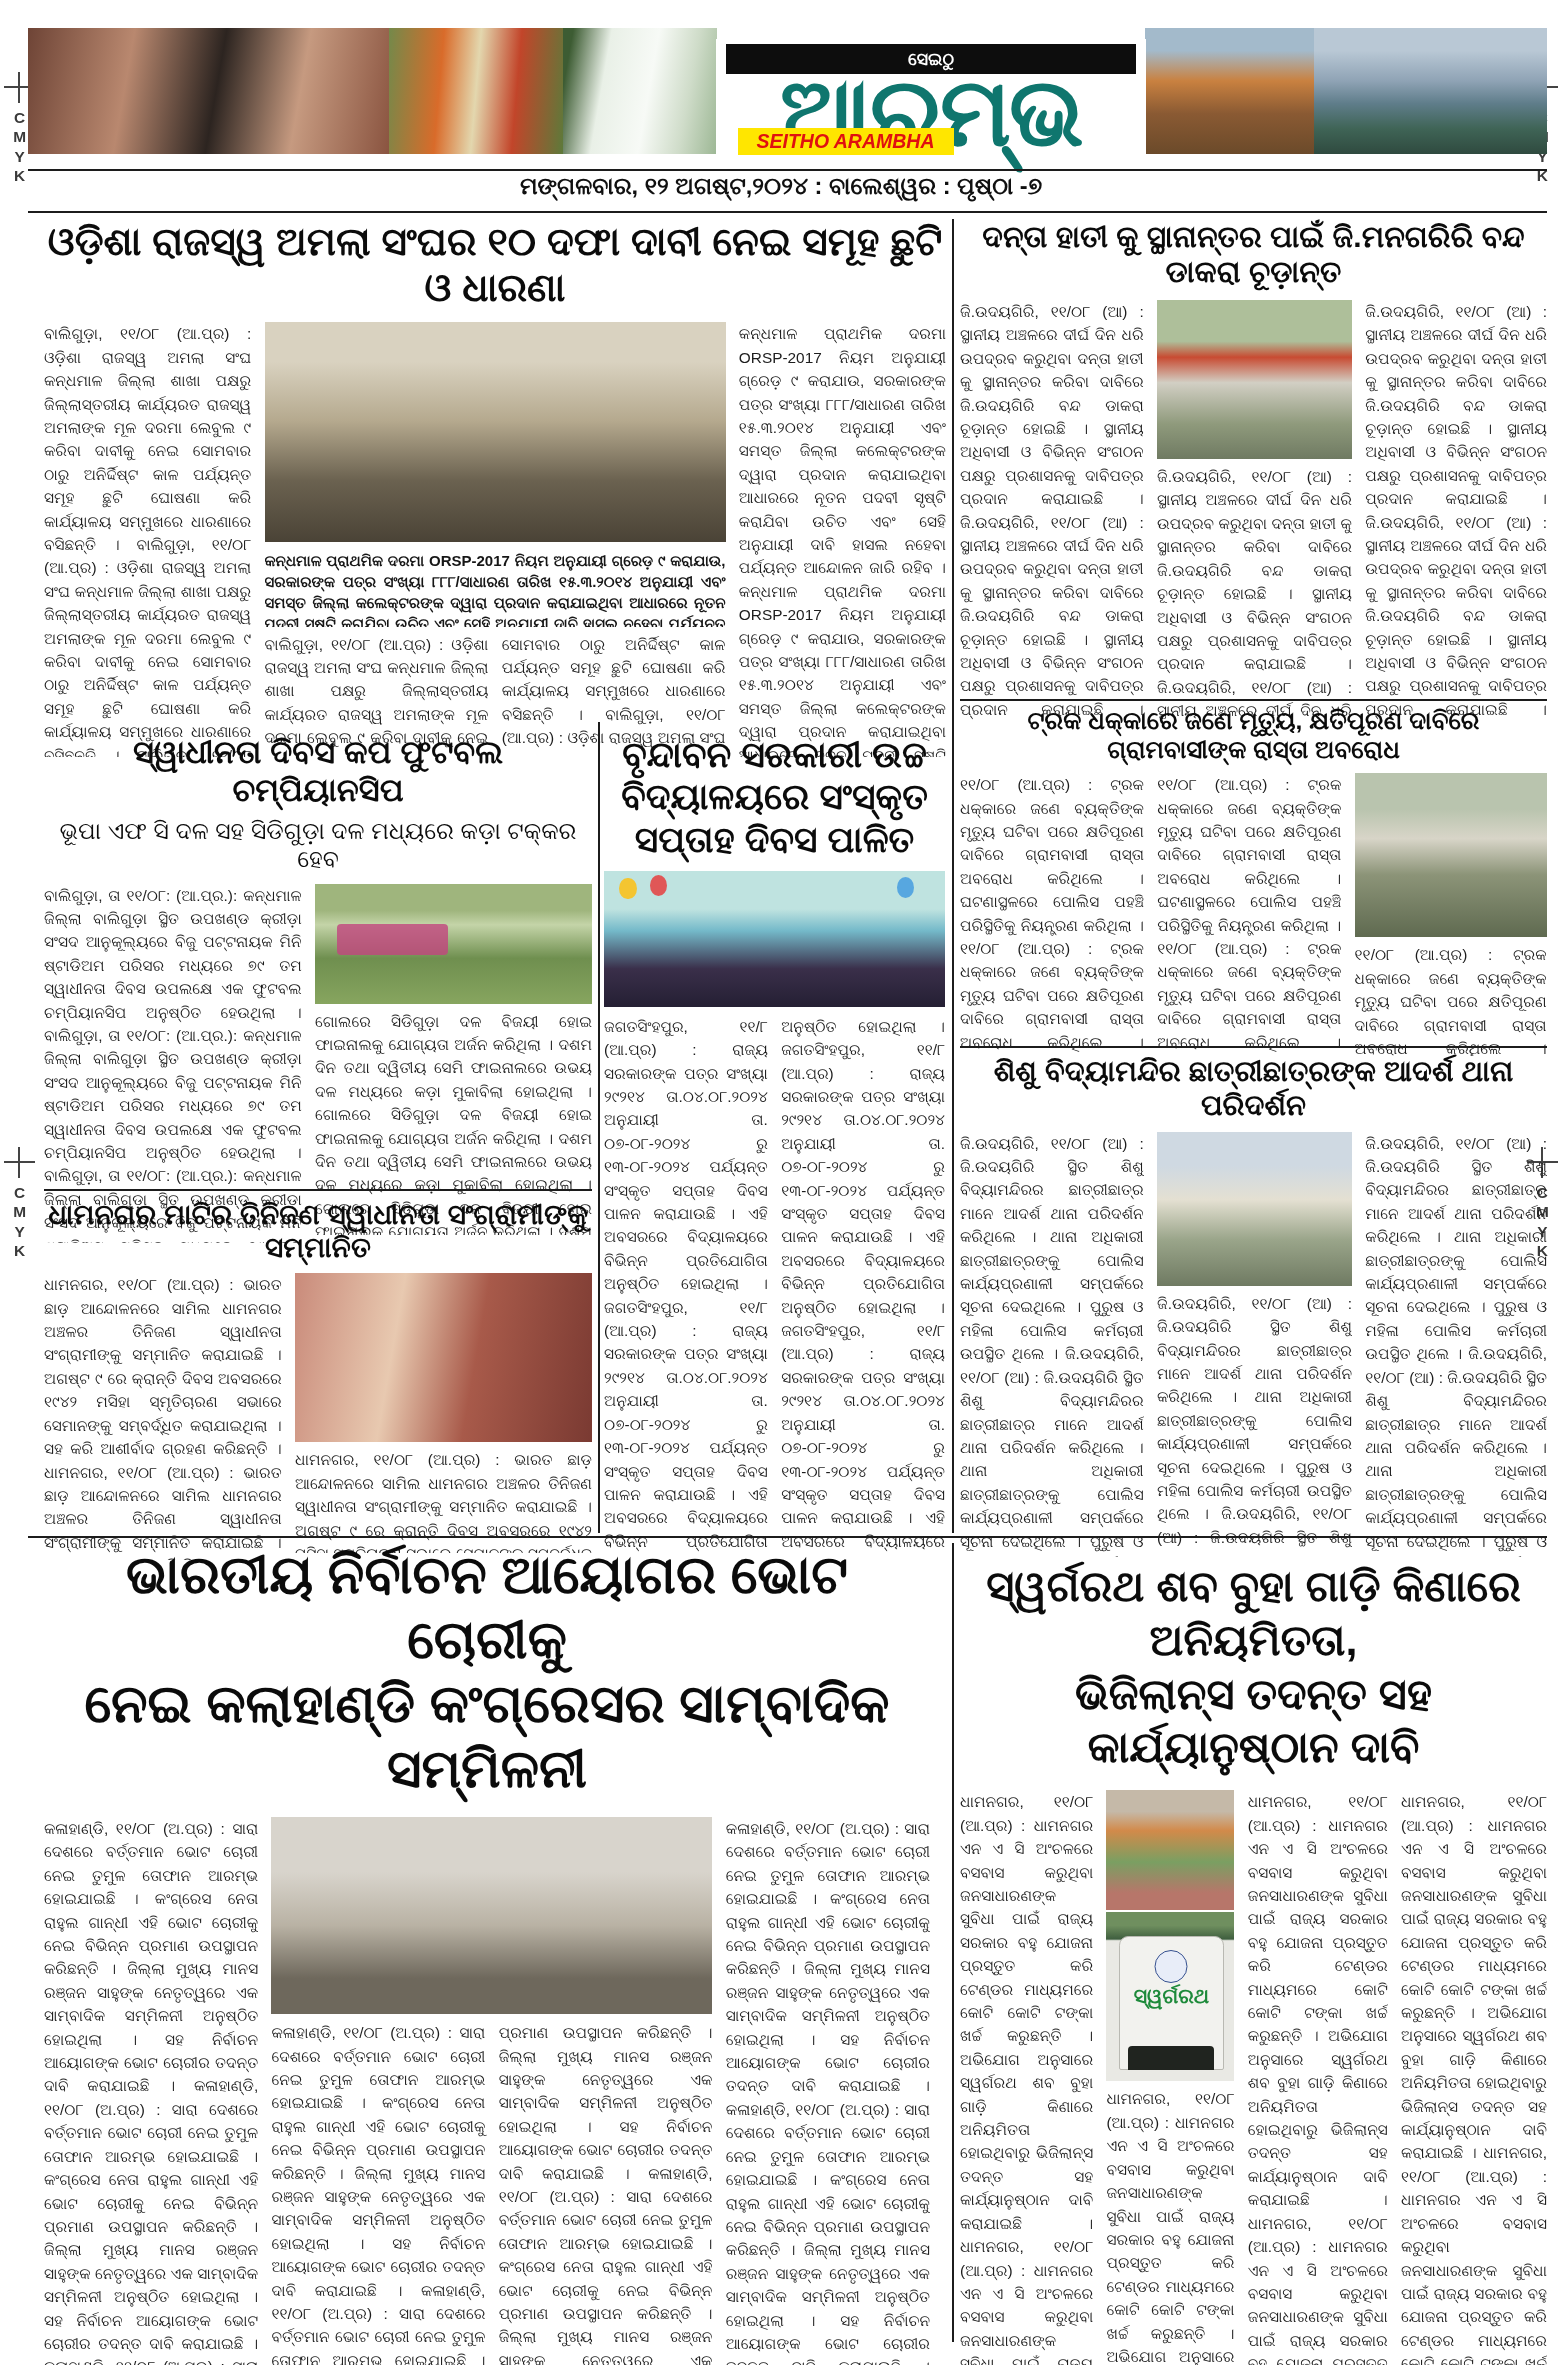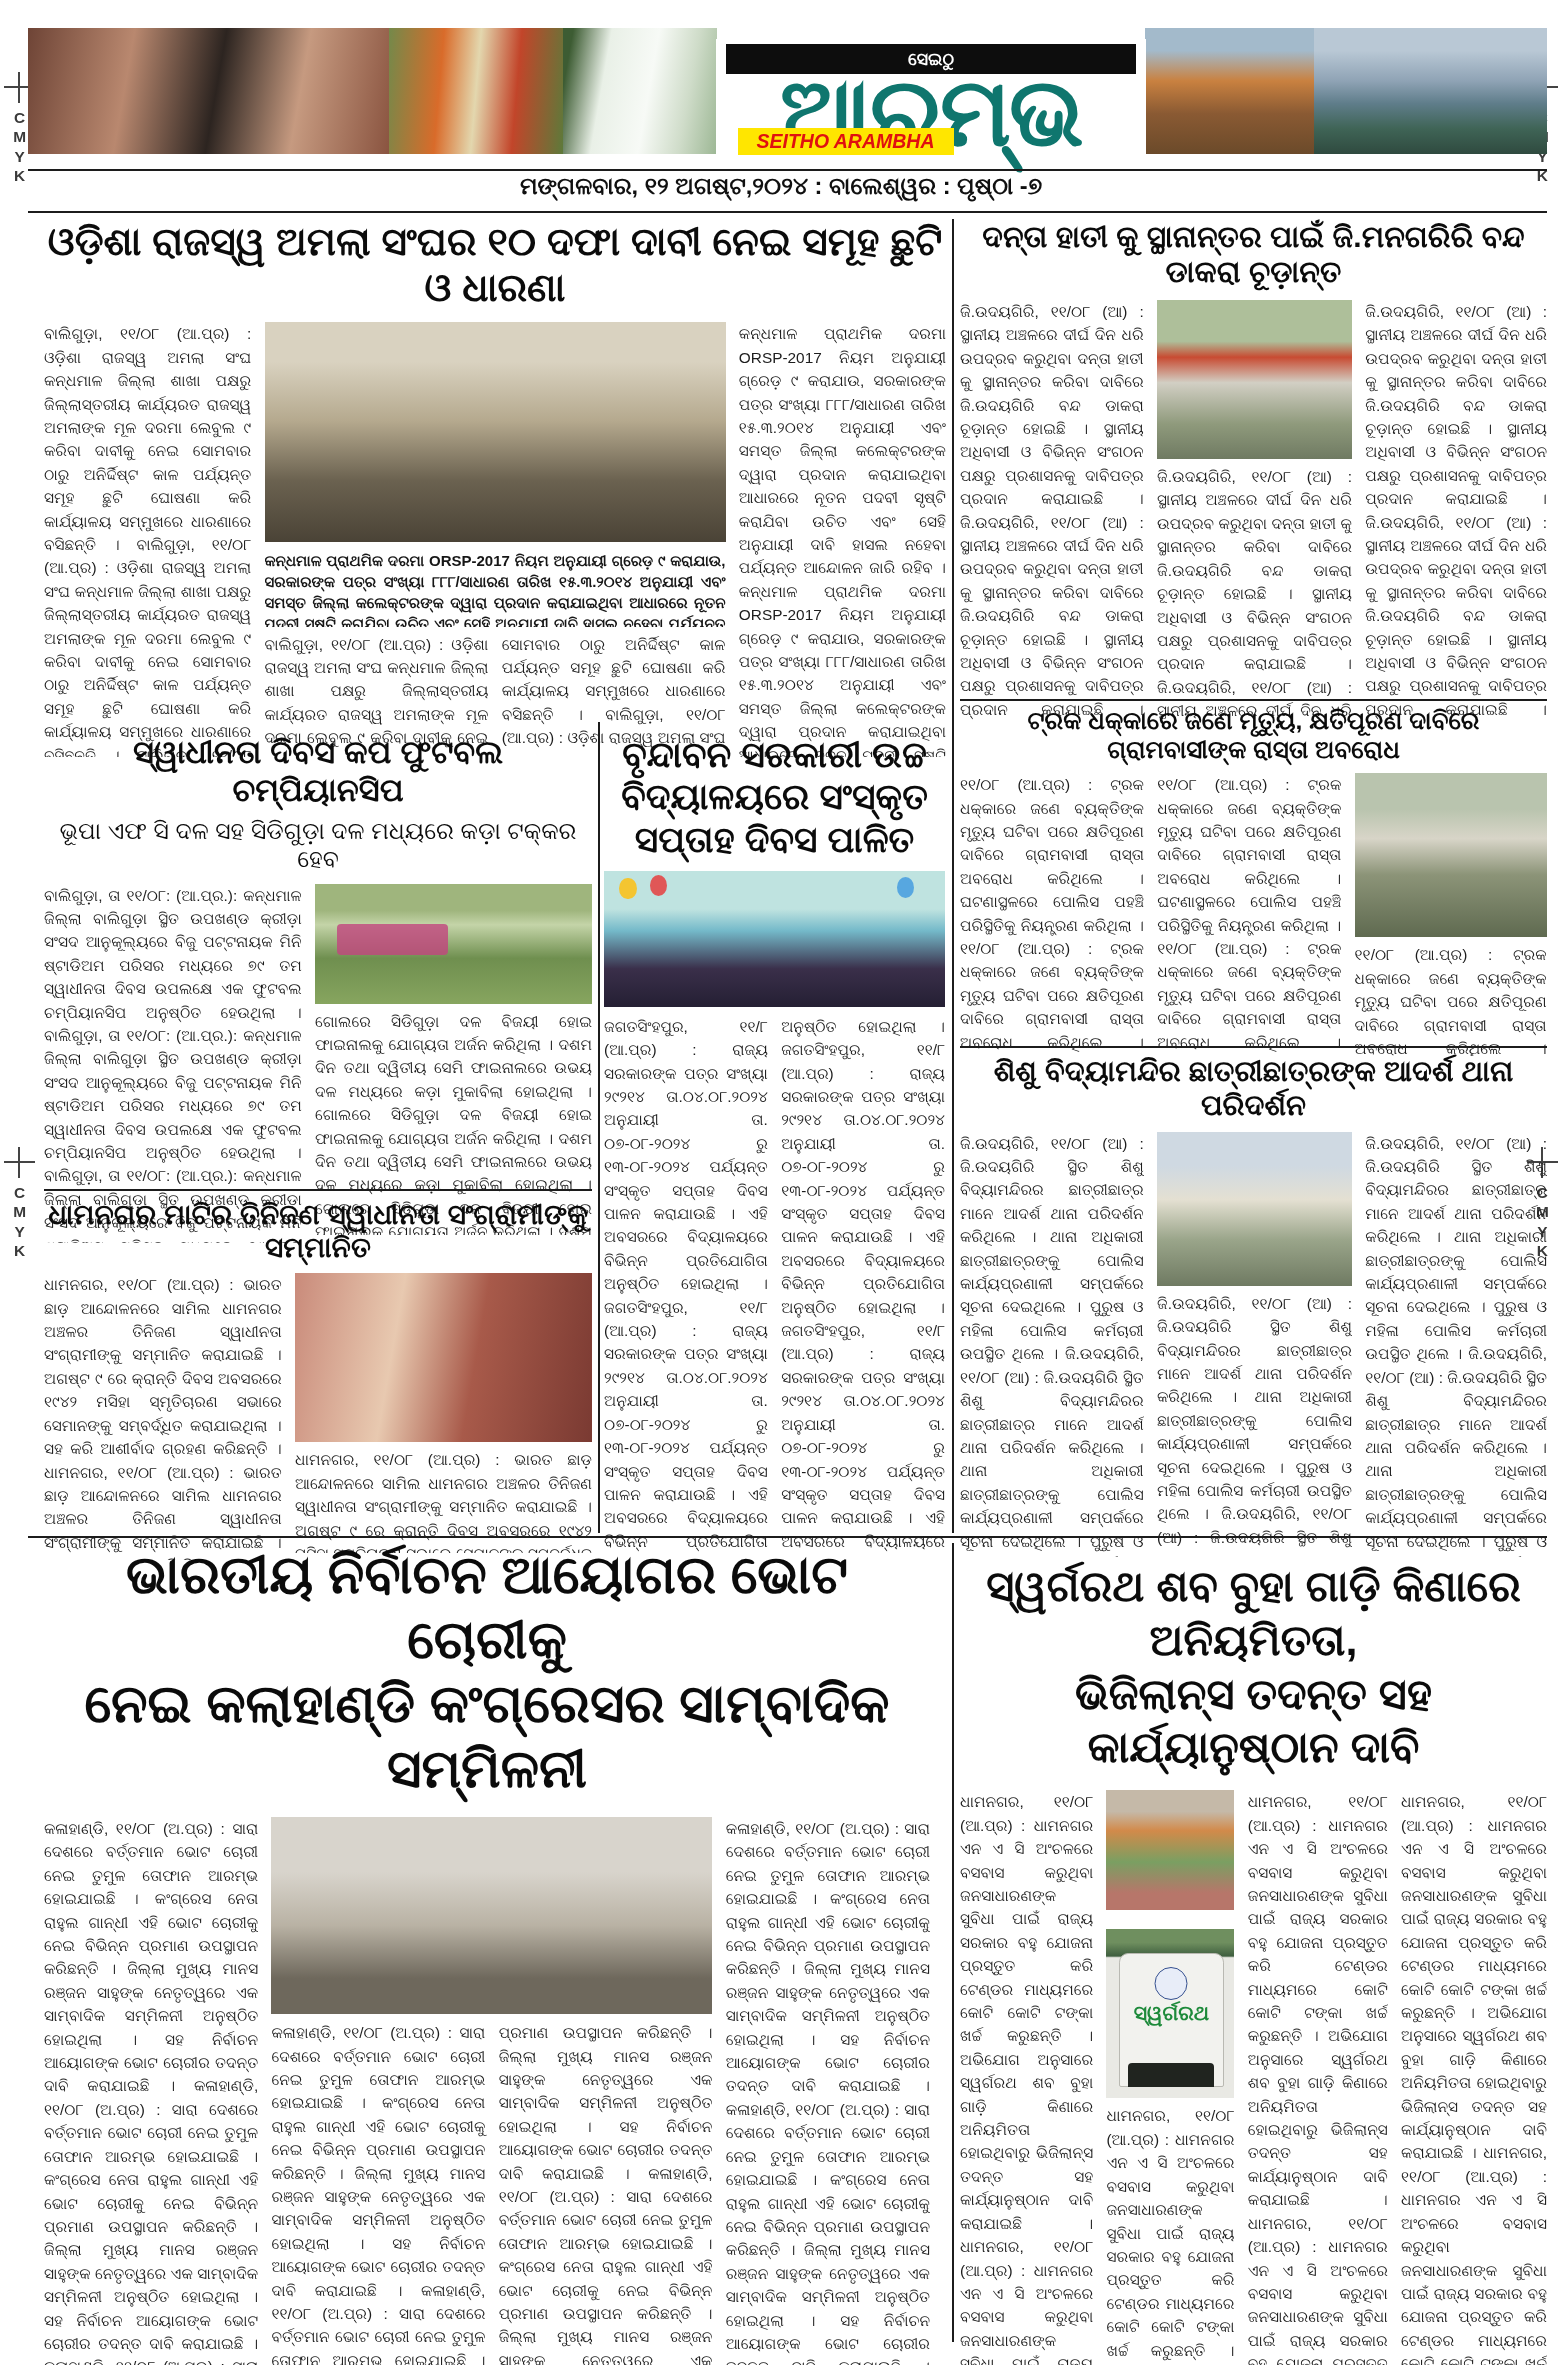--- a/index.html
+++ b/index.html
@@ -244,21 +244,21 @@
 
   <div class="art" style="left:960px;top:1560px;width:587px;height:784px;">
     <div class="headline" style="font-size:43px;line-height:1.25;">
       <div>ସ୍ୱର୍ଗରଥ ଶବ ବୁହା ଗାଡ଼ି କିଣାରେ ଅନିୟମିତତା,</div>
       <div>ଭିଜିଲାନ୍ସ ତଦନ୍ତ ସହ କାର୍ଯ୍ୟାନୁଷ୍ଠାନ ଦାବି</div>
     </div>
     <div class="flexrow" style="margin-top:15.4px;height:635px;">
       <div class="body-txt" style="width:136px;height:635px;">ଧାମନଗର, ୧୧/୦୮ (ଆ.ପ୍ର) : ଧାମନଗର ଏନ ଏ ସି ଅଂଚଳରେ ବସବାସ କରୁଥିବା ଜନସାଧାରଣଙ୍କ ସୁବିଧା ପାଇଁ ରାଜ୍ୟ ସରକାର ବହୁ ଯୋଜନା ପ୍ରସ୍ତୁତ କରି ଟେଣ୍ଡର ମାଧ୍ୟମରେ କୋଟି କୋଟି ଟଙ୍କା ଖର୍ଚ୍ଚ କରୁଛନ୍ତି । ଅଭିଯୋଗ ଅନୁସାରେ ସ୍ୱର୍ଗରଥ ଶବ ବୁହା ଗାଡ଼ି କିଣାରେ ଅନିୟମିତତା ହୋଇଥିବାରୁ ଭିଜିଲାନ୍ସ ତଦନ୍ତ ସହ କାର୍ଯ୍ୟାନୁଷ୍ଠାନ ଦାବି କରାଯାଇଛି । ଧାମନଗର, ୧୧/୦୮ (ଆ.ପ୍ର) : ଧାମନଗର ଏନ ଏ ସି ଅଂଚଳରେ ବସବାସ କରୁଥିବା ଜନସାଧାରଣଙ୍କ ସୁବିଧା ପାଇଁ ରାଜ୍ୟ ସରକାର ବହୁ ଯୋଜନା ପ୍ରସ୍ତୁତ କରି ଟେଣ୍ଡର ମାଧ୍ୟମରେ କୋଟି କୋଟି ଟଙ୍କା ଖର୍ଚ୍ଚ କରୁଛନ୍ତି । ଅଭିଯୋଗ ଅନୁସାରେ ସ୍ୱର୍ଗରଥ ଶବ ବୁହା ଗାଡ଼ି କିଣାରେ ଅନିୟମିତତା ହୋଇଥିବାରୁ ଭିଜିଲାନ୍ସ ତଦନ୍ତ ସହ କାର୍ଯ୍ୟାନୁଷ୍ଠାନ ଦାବି କରାଯାଇଛି । ଧାମନଗର, ୧୧/୦୮ (ଆ.ପ୍ର) : ଧାମନଗର ଏନ ଏ ସି ଅଂଚଳରେ ବସବାସ କରୁଥିବା ଜନସାଧାରଣଙ୍କ ସୁବିଧା ପାଇଁ ରାଜ୍ୟ ସରକାର ବହୁ ଯୋଜନା ପ୍ରସ୍ତୁତ କରି ଟେଣ୍ଡର ମାଧ୍ୟମରେ କୋଟି କୋଟି ଟଙ୍କା ଖର୍ଚ୍ଚ କରୁଛନ୍ତି । ଅଭିଯୋଗ ଅନୁସାରେ ସ୍ୱର୍ଗରଥ ଶବ ବୁହା ଗାଡ଼ି କିଣାରେ ଅନିୟମିତତା ହୋଇଥିବାରୁ ଭିଜିଲାନ୍ସ ତଦନ୍ତ ସହ କାର୍ଯ୍ୟାନୁଷ୍ଠାନ ଦାବି କରାଯାଇଛି । ଧାମନଗର, ୧୧/୦୮ (ଆ.ପ୍ର) : ଧାମନଗର ଏନ ଏ ସି ଅଂଚଳରେ ବସବାସ କରୁଥିବା ଜନସାଧାରଣଙ୍କ ସୁବିଧା ପାଇଁ ରାଜ୍ୟ ସରକାର ବହୁ ଯୋଜନା ପ୍ରସ୍ତୁତ କରି ଟେଣ୍ଡର ମାଧ୍ୟମରେ କୋଟି କୋଟି ଟଙ୍କା ଖର୍ଚ୍ଚ କରୁଛନ୍ତି । ଅଭିଯୋଗ ଅନୁସାରେ ସ୍ୱର୍ଗରଥ ଶବ ବୁହା ଗାଡ଼ି କିଣାରେ ଅନିୟମିତତା ହୋଇଥିବାରୁ ଭିଜିଲାନ୍ସ ତଦନ୍ତ ସହ କାର୍ଯ୍ୟାନୁଷ୍ଠାନ ଦାବି କରାଯାଇଛି ।</div>
       <div style="width:128px;">
         <div class="photo ph-park" style="width:128px;height:120px;"></div>
-        <div class="photo ph-van" style="width:128px;height:169px;margin-top:19px;">
+        <div class="photo ph-van" style="width:128px;height:169px;margin-top:2px;">
           <div class="van-body">
             <div class="van-shield"></div>
             <div class="van-label">ସ୍ୱର୍ଗରଥ</div>
             <div class="van-wind"></div>
           </div>
         </div>
         <div class="body-txt" style="margin-top:6.1px;height:328px;">ଧାମନଗର, ୧୧/୦୮ (ଆ.ପ୍ର) : ଧାମନଗର ଏନ ଏ ସି ଅଂଚଳରେ ବସବାସ କରୁଥିବା ଜନସାଧାରଣଙ୍କ ସୁବିଧା ପାଇଁ ରାଜ୍ୟ ସରକାର ବହୁ ଯୋଜନା ପ୍ରସ୍ତୁତ କରି ଟେଣ୍ଡର ମାଧ୍ୟମରେ କୋଟି କୋଟି ଟଙ୍କା ଖର୍ଚ୍ଚ କରୁଛନ୍ତି । ଅଭିଯୋଗ ଅନୁସାରେ ସ୍ୱର୍ଗରଥ ଶବ ବୁହା ଗାଡ଼ି କିଣାରେ ଅନିୟମିତତା ହୋଇଥିବାରୁ ଭିଜିଲାନ୍ସ ତଦନ୍ତ ସହ କାର୍ଯ୍ୟାନୁଷ୍ଠାନ ଦାବି କରାଯାଇଛି । ଧାମନଗର, ୧୧/୦୮ (ଆ.ପ୍ର) : ଧାମନଗର ଏନ ଏ ସି ଅଂଚଳରେ ବସବାସ କରୁଥିବା ଜନସାଧାରଣଙ୍କ ସୁବିଧା ପାଇଁ ରାଜ୍ୟ ସରକାର ବହୁ ଯୋଜନା ପ୍ରସ୍ତୁତ କରି ଟେଣ୍ଡର ମାଧ୍ୟମରେ କୋଟି କୋଟି ଟଙ୍କା ଖର୍ଚ୍ଚ କରୁଛନ୍ତି । ଅଭିଯୋଗ ଅନୁସାରେ ସ୍ୱର୍ଗରଥ ଶବ ବୁହା ଗାଡ଼ି କିଣାରେ ଅନିୟମିତତା ହୋଇଥିବାରୁ ଭିଜିଲାନ୍ସ ତଦନ୍ତ ସହ କାର୍ଯ୍ୟାନୁଷ୍ଠାନ ଦାବି କରାଯାଇଛି ।</div>
       </div>
       <div class="body-txt" style="width:143px;height:635px;">ଧାମନଗର, ୧୧/୦୮ (ଆ.ପ୍ର) : ଧାମନଗର ଏନ ଏ ସି ଅଂଚଳରେ ବସବାସ କରୁଥିବା ଜନସାଧାରଣଙ୍କ ସୁବିଧା ପାଇଁ ରାଜ୍ୟ ସରକାର ବହୁ ଯୋଜନା ପ୍ରସ୍ତୁତ କରି ଟେଣ୍ଡର ମାଧ୍ୟମରେ କୋଟି କୋଟି ଟଙ୍କା ଖର୍ଚ୍ଚ କରୁଛନ୍ତି । ଅଭିଯୋଗ ଅନୁସାରେ ସ୍ୱର୍ଗରଥ ଶବ ବୁହା ଗାଡ଼ି କିଣାରେ ଅନିୟମିତତା ହୋଇଥିବାରୁ ଭିଜିଲାନ୍ସ ତଦନ୍ତ ସହ କାର୍ଯ୍ୟାନୁଷ୍ଠାନ ଦାବି କରାଯାଇଛି । ଧାମନଗର, ୧୧/୦୮ (ଆ.ପ୍ର) : ଧାମନଗର ଏନ ଏ ସି ଅଂଚଳରେ ବସବାସ କରୁଥିବା ଜନସାଧାରଣଙ୍କ ସୁବିଧା ପାଇଁ ରାଜ୍ୟ ସରକାର ବହୁ ଯୋଜନା ପ୍ରସ୍ତୁତ କରି ଟେଣ୍ଡର ମାଧ୍ୟମରେ କୋଟି କୋଟି ଟଙ୍କା ଖର୍ଚ୍ଚ କରୁଛନ୍ତି । ଅଭିଯୋଗ ଅନୁସାରେ ସ୍ୱର୍ଗରଥ ଶବ ବୁହା ଗାଡ଼ି କିଣାରେ ଅନିୟମିତତା ହୋଇଥିବାରୁ ଭିଜିଲାନ୍ସ ତଦନ୍ତ ସହ କାର୍ଯ୍ୟାନୁଷ୍ଠାନ ଦାବି କରାଯାଇଛି । ଧାମନଗର, ୧୧/୦୮ (ଆ.ପ୍ର) : ଧାମନଗର ଏନ ଏ ସି ଅଂଚଳରେ ବସବାସ କରୁଥିବା ଜନସାଧାରଣଙ୍କ ସୁବିଧା ପାଇଁ ରାଜ୍ୟ ସରକାର ବହୁ ଯୋଜନା ପ୍ରସ୍ତୁତ କରି ଟେଣ୍ଡର ମାଧ୍ୟମରେ କୋଟି କୋଟି ଟଙ୍କା ଖର୍ଚ୍ଚ କରୁଛନ୍ତି । ଅଭିଯୋଗ ଅନୁସାରେ ସ୍ୱର୍ଗରଥ ଶବ ବୁହା ଗାଡ଼ି କିଣାରେ ଅନିୟମିତତା ହୋଇଥିବାରୁ ଭିଜିଲାନ୍ସ ତଦନ୍ତ ସହ କାର୍ଯ୍ୟାନୁଷ୍ଠାନ ଦାବି କରାଯାଇଛି । ଧାମନଗର, ୧୧/୦୮ (ଆ.ପ୍ର) : ଧାମନଗର ଏନ ଏ ସି ଅଂଚଳରେ ବସବାସ କରୁଥିବା ଜନସାଧାରଣଙ୍କ ସୁବିଧା ପାଇଁ ରାଜ୍ୟ ସରକାର ବହୁ ଯୋଜନା ପ୍ରସ୍ତୁତ କରି ଟେଣ୍ଡର ମାଧ୍ୟମରେ କୋଟି କୋଟି ଟଙ୍କା ଖର୍ଚ୍ଚ କରୁଛନ୍ତି । ଅଭିଯୋଗ ଅନୁସାରେ ସ୍ୱର୍ଗରଥ ଶବ ବୁହା ଗାଡ଼ି କିଣାରେ ଅନିୟମିତତା ହୋଇଥିବାରୁ ଭିଜିଲାନ୍ସ ତଦନ୍ତ ସହ କାର୍ଯ୍ୟାନୁଷ୍ଠାନ ଦାବି କରାଯାଇଛି ।</div>
       <div class="body-txt" style="width:149px;height:635px;">ଧାମନଗର, ୧୧/୦୮ (ଆ.ପ୍ର) : ଧାମନଗର ଏନ ଏ ସି ଅଂଚଳରେ ବସବାସ କରୁଥିବା ଜନସାଧାରଣଙ୍କ ସୁବିଧା ପାଇଁ ରାଜ୍ୟ ସରକାର ବହୁ ଯୋଜନା ପ୍ରସ୍ତୁତ କରି ଟେଣ୍ଡର ମାଧ୍ୟମରେ କୋଟି କୋଟି ଟଙ୍କା ଖର୍ଚ୍ଚ କରୁଛନ୍ତି । ଅଭିଯୋଗ ଅନୁସାରେ ସ୍ୱର୍ଗରଥ ଶବ ବୁହା ଗାଡ଼ି କିଣାରେ ଅନିୟମିତତା ହୋଇଥିବାରୁ ଭିଜିଲାନ୍ସ ତଦନ୍ତ ସହ କାର୍ଯ୍ୟାନୁଷ୍ଠାନ ଦାବି କରାଯାଇଛି । ଧାମନଗର, ୧୧/୦୮ (ଆ.ପ୍ର) : ଧାମନଗର ଏନ ଏ ସି ଅଂଚଳରେ ବସବାସ କରୁଥିବା ଜନସାଧାରଣଙ୍କ ସୁବିଧା ପାଇଁ ରାଜ୍ୟ ସରକାର ବହୁ ଯୋଜନା ପ୍ରସ୍ତୁତ କରି ଟେଣ୍ଡର ମାଧ୍ୟମରେ କୋଟି କୋଟି ଟଙ୍କା ଖର୍ଚ୍ଚ କରୁଛନ୍ତି । ଅଭିଯୋଗ ଅନୁସାରେ ସ୍ୱର୍ଗରଥ ଶବ ବୁହା ଗାଡ଼ି କିଣାରେ ଅନିୟମିତତା ହୋଇଥିବାରୁ ଭିଜିଲାନ୍ସ ତଦନ୍ତ ସହ କାର୍ଯ୍ୟାନୁଷ୍ଠାନ ଦାବି କରାଯାଇଛି । ଧାମନଗର, ୧୧/୦୮ (ଆ.ପ୍ର) : ଧାମନଗର ଏନ ଏ ସି ଅଂଚଳରେ ବସବାସ କରୁଥିବା ଜନସାଧାରଣଙ୍କ ସୁବିଧା ପାଇଁ ରାଜ୍ୟ ସରକାର ବହୁ ଯୋଜନା ପ୍ରସ୍ତୁତ କରି ଟେଣ୍ଡର ମାଧ୍ୟମରେ କୋଟି କୋଟି ଟଙ୍କା ଖର୍ଚ୍ଚ କରୁଛନ୍ତି । ଅଭିଯୋଗ ଅନୁସାରେ ସ୍ୱର୍ଗରଥ ଶବ ବୁହା ଗାଡ଼ି କିଣାରେ ଅନିୟମିତତା ହୋଇଥିବାରୁ ଭିଜିଲାନ୍ସ ତଦନ୍ତ ସହ କାର୍ଯ୍ୟାନୁଷ୍ଠାନ ଦାବି କରାଯାଇଛି । ଧାମନଗର, ୧୧/୦୮ (ଆ.ପ୍ର) : ଧାମନଗର ଏନ ଏ ସି ଅଂଚଳରେ ବସବାସ କରୁଥିବା ଜନସାଧାରଣଙ୍କ ସୁବିଧା ପାଇଁ ରାଜ୍ୟ ସରକାର ବହୁ ଯୋଜନା ପ୍ରସ୍ତୁତ କରି ଟେଣ୍ଡର ମାଧ୍ୟମରେ କୋଟି କୋଟି ଟଙ୍କା ଖର୍ଚ୍ଚ କରୁଛନ୍ତି । ଅଭିଯୋଗ ଅନୁସାରେ ସ୍ୱର୍ଗରଥ ଶବ ବୁହା ଗାଡ଼ି କିଣାରେ ଅନିୟମିତତା ହୋଇଥିବାରୁ ଭିଜିଲାନ୍ସ ତଦନ୍ତ ସହ କାର୍ଯ୍ୟାନୁଷ୍ଠାନ ଦାବି କରାଯାଇଛି ।</div>

